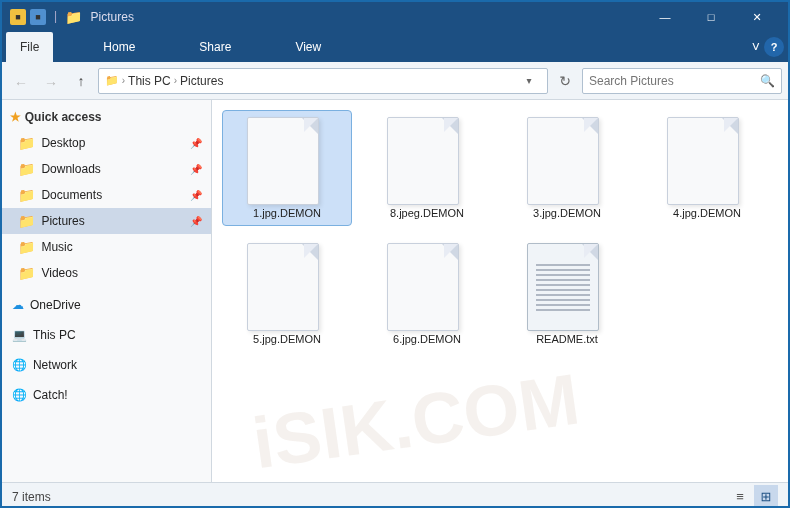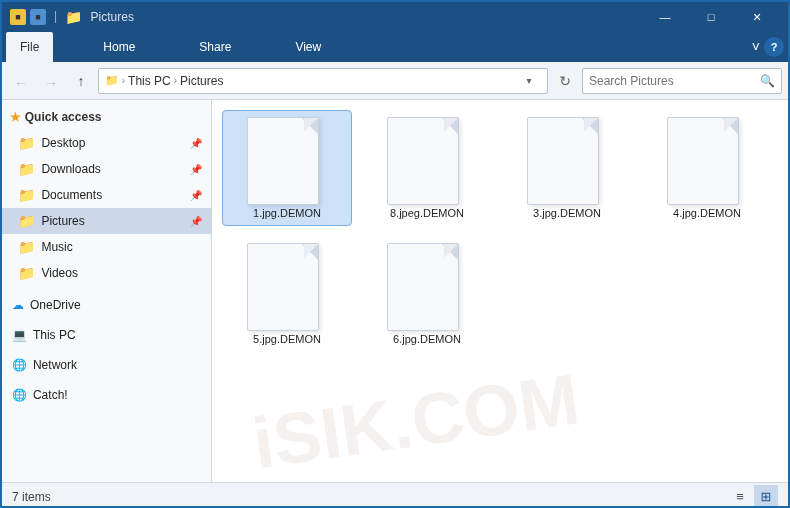--- a/index.html
+++ b/index.html
@@ -487,20 +487,28 @@
 
         <div class="file-item">
           <div class="file-icon">
             <div class="file-page">
               <div class="file-corner-fold"></div>
             </div>
           </div>
           <span class="file-name">6.jpg.DEMON</span>
         </div>
 
+        <div class="file-item">
+          <div class="file-icon">
+            <div class="file-page file-page-txt">
+              <div class="file-corner-fold"></div>
+            </div>
+          </div>
+          <span class="file-name">README.txt</span>
+        </div>
 
       </div>
     </div>
   </div>
 </div>
 
 <div class="status-bar">
   <span>7 items</span>
   <div class="status-right">
     <button class="view-btn" title="Details view">

